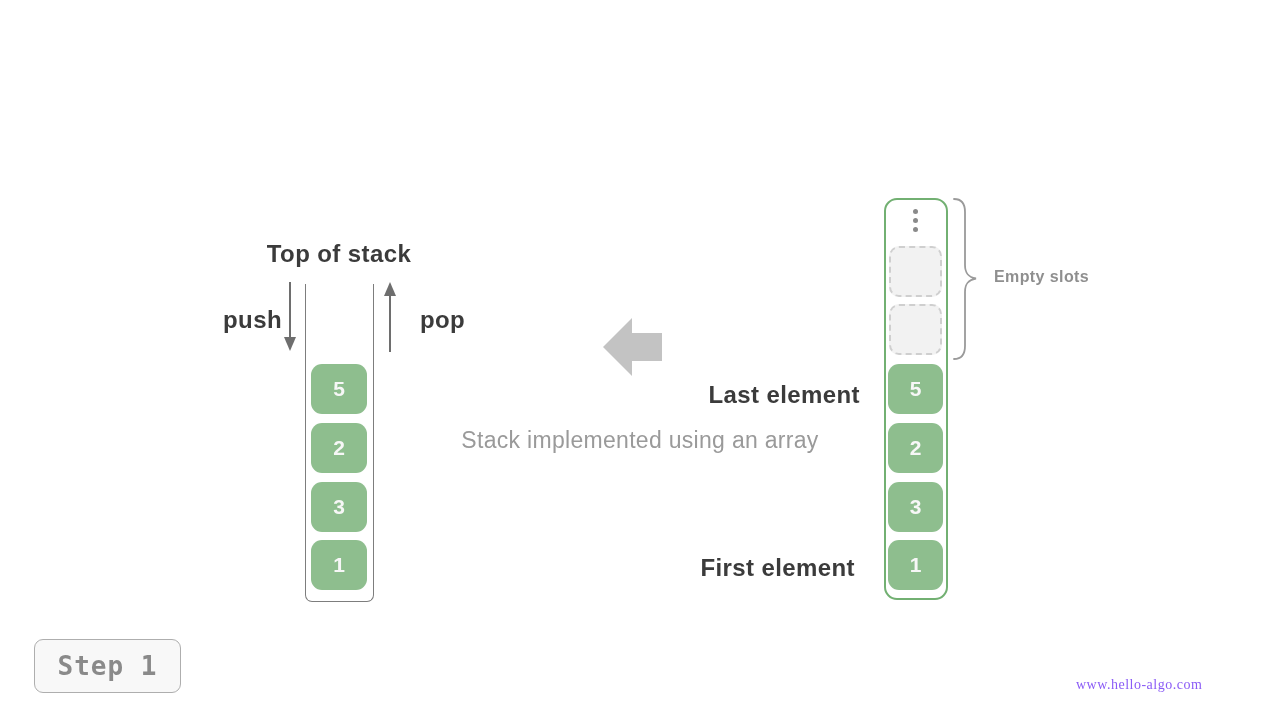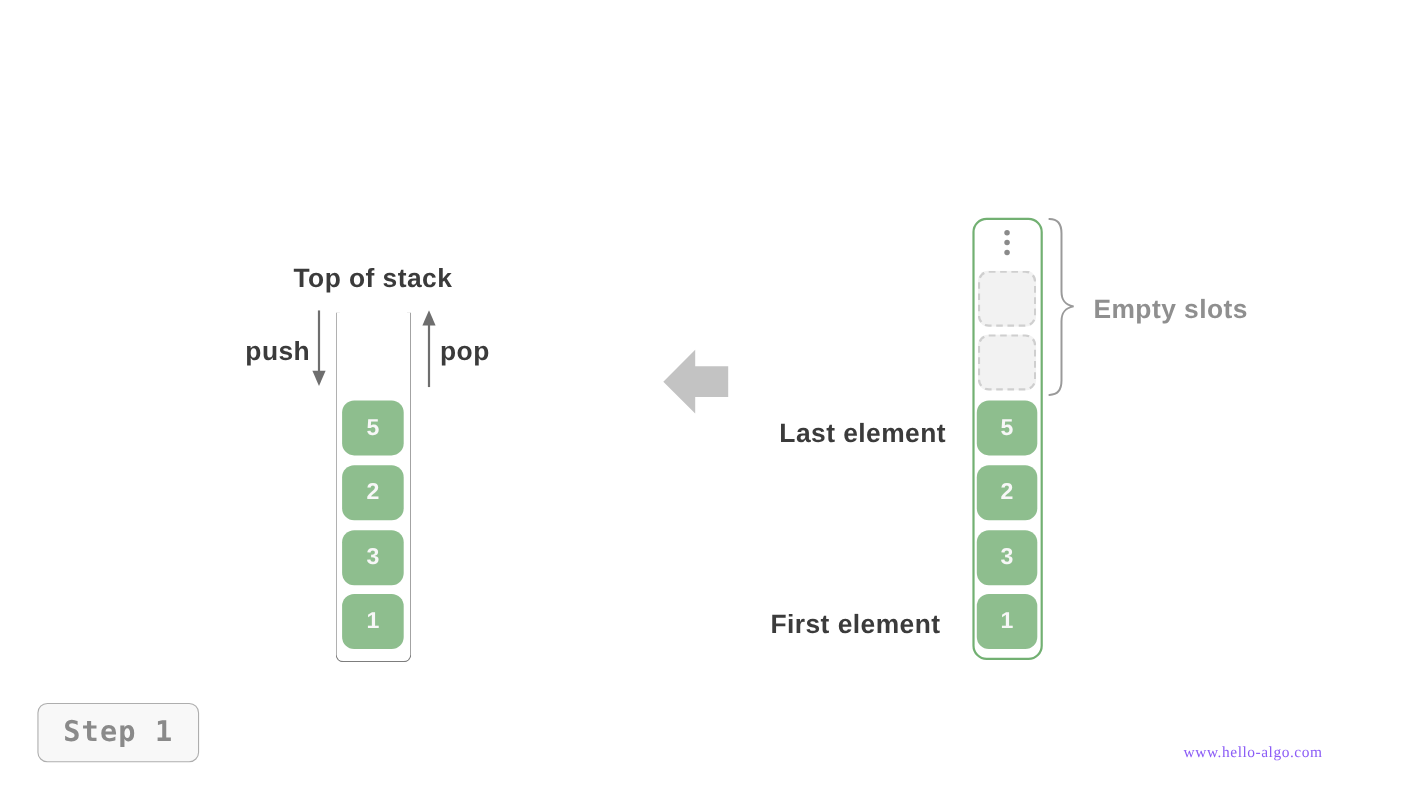--- a/index.html
+++ b/index.html
@@ -17,21 +17,21 @@
   
   .label-dark {
     font-weight: bold;
     font-size: 24px;
     color: #3b3b3b;
     letter-spacing: 0.4px;
     white-space: nowrap;
   }
   .label-gray {
     font-weight: bold;
-    font-size: 24px;
+    font-size: 16px;
     color: #8f8f8f;
     letter-spacing: 0.4px;
     white-space: nowrap;
   }
   .caption {
     font-size: 23px;
     color: #9a9a9a;
     letter-spacing: 0.3px;
     white-space: nowrap;
     text-align: center;
@@ -122,34 +122,35 @@
   <svg class="abs" style="left: 281px; top: 282px;" width="18" height="70" viewBox="0 0 18 70">
     <line x1="9" y1="0" x2="9" y2="57" stroke="#6e6e6e" stroke-width="2"></line>
     <polygon points="3,55 15,55 9,69" fill="#6e6e6e"></polygon>
   </svg>
 
   <svg class="abs" style="left: 381px; top: 282px;" width="18" height="70" viewBox="0 0 18 70">
     <polygon points="9,0 3,14 15,14" fill="#6e6e6e"></polygon>
     <line x1="9" y1="12" x2="9" y2="70" stroke="#6e6e6e" stroke-width="2"></line>
   </svg>
 
-  <div class="abs label-dark" style="left: 400px; top: 306px;">pop</div>
+  <div class="abs label-dark" style="left: 420px; top: 306px;">pop</div>
 
   <div class="abs stack-container"></div>
 
   <div class="abs cell" style="left: 311px; top: 364px;">5</div>
   <div class="abs cell" style="left: 311px; top: 423px;">2</div>
   <div class="abs cell" style="left: 311px; top: 482px;">3</div>
   <div class="abs cell" style="left: 311px; top: 540px;">1</div>
 
 
   <svg class="abs" style="left: 601px; top: 316px;" width="63" height="62" viewBox="0 0 63 62">
     <polygon points="2,31 31,2 31,17 61,17 61,45 31,45 31,60" fill="#c3c3c3"></polygon>
   </svg>
 
+  <div class="abs caption" style="left: 440px; top: 427px; width: 400px;">Stack implemented using an array</div>
 
   <div class="abs label-dark" style="left: 660px; top: 381px; width: 200px; text-align: right;">Last element</div>
 
   <div class="abs label-dark" style="left: 655px; top: 554px; width: 200px; text-align: right;">First element</div>
 
   <div class="abs array-container"></div>
 
   <div class="abs ellipsis-wrap">
     <div class="dot"></div>
     <div class="dot"></div>

